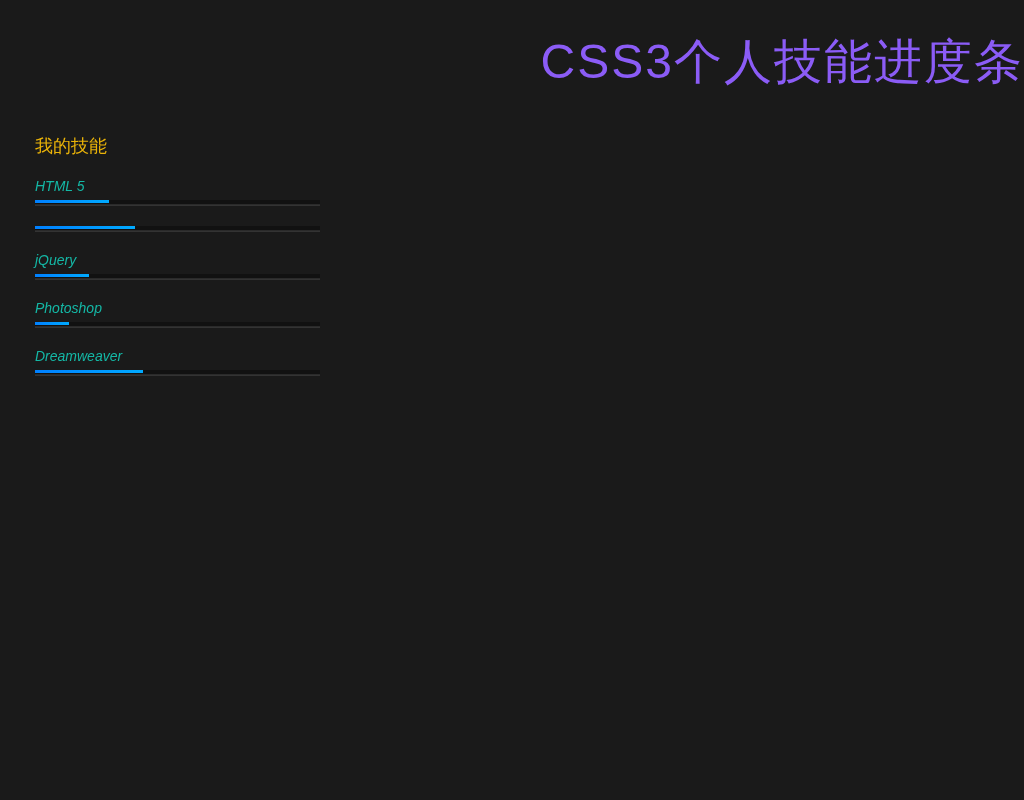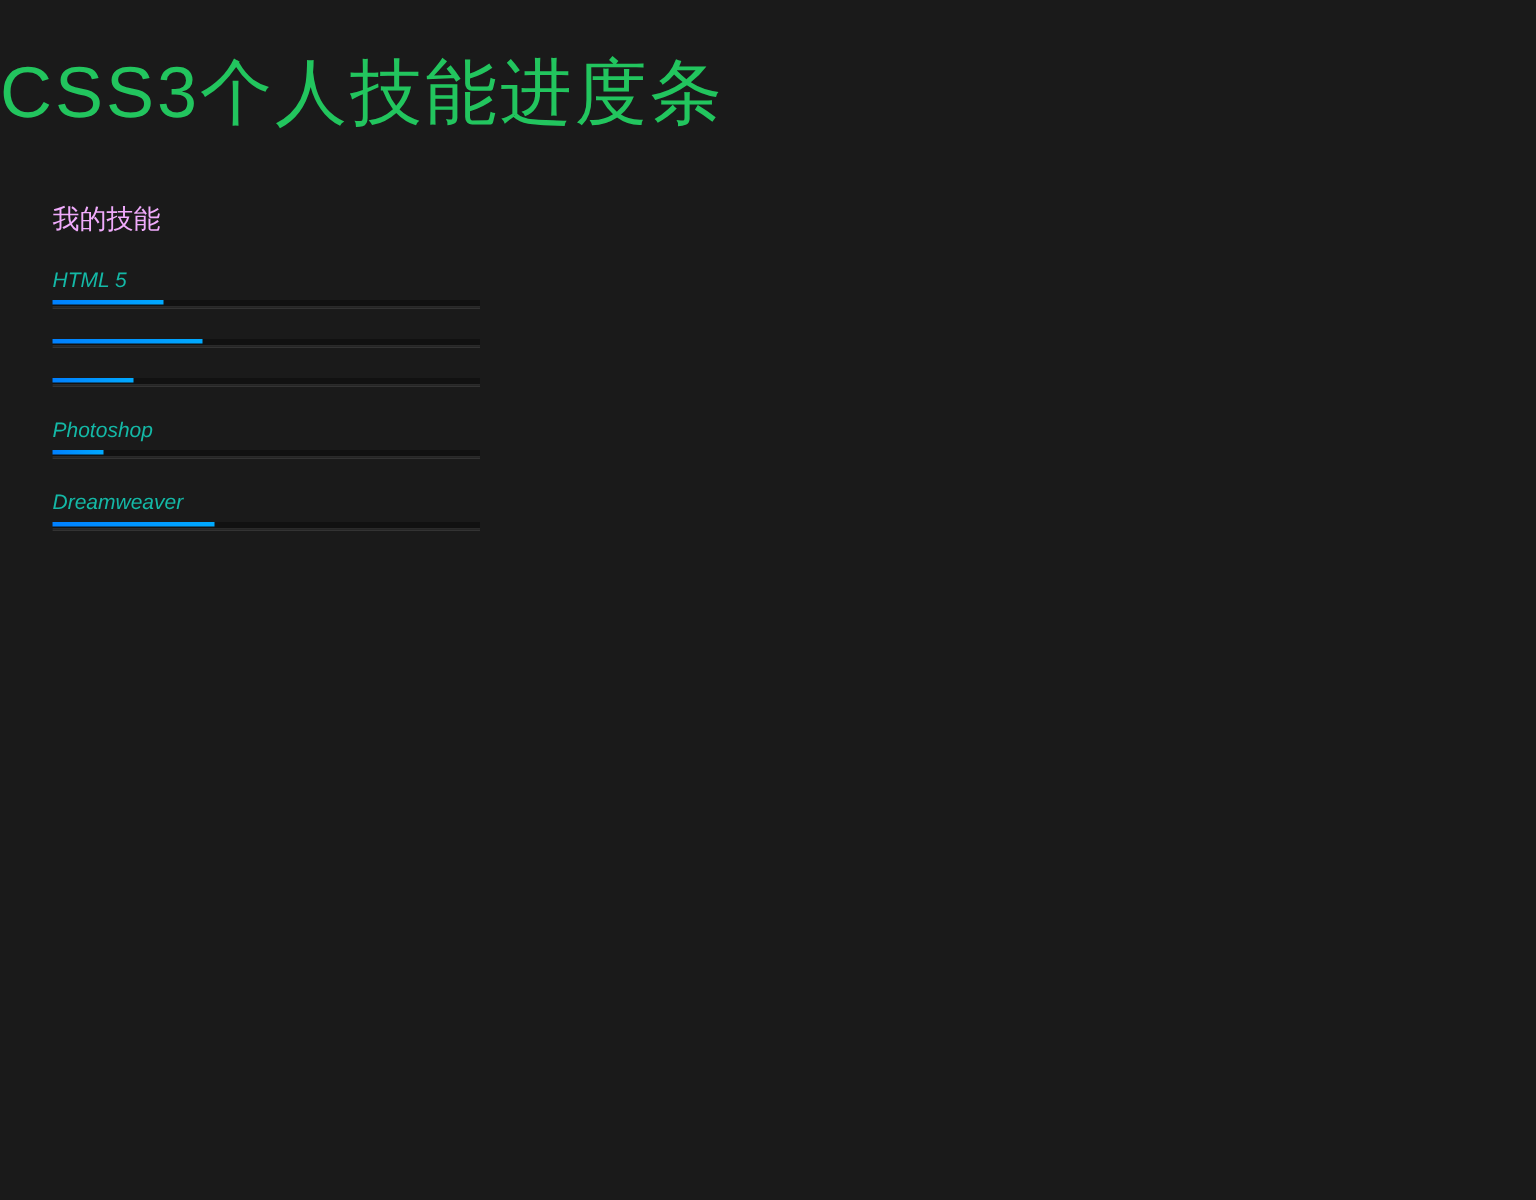--- a/index.html
+++ b/index.html
@@ -11,32 +11,32 @@
     body {
       background-color: #1a1a1a;
       color: #c0c0c0;
       font-family: Arial, sans-serif;
       width: 1024px;
       height: 800px;
       overflow: hidden;
     }
 
     .page-title {
-      text-align: left;
+      text-align: right;
       padding: 30px 0 20px 0;
       font-size: 48px;
       font-weight: 300;
-      color: #22c55e;
+      color: #8b5cf6;
       letter-spacing: 2px;
     }
 
     .section-title {
       margin: 20px 0 20px 35px;
       font-size: 18px;
-      color: #f0abfc;
+      color: #eab308;
       font-weight: normal;
     }
 
     .skills-container {
       margin-left: 35px;
       width: 285px;
     }
 
     .skill-item {
       margin-bottom: 20px;
@@ -89,20 +89,21 @@
       <div class="progress-track">
         <div class="progress-fill" style="width: 26%;"></div>
       </div>
     </div>
     <div class="skill-item">
       <div class="progress-track">
         <div class="progress-fill" style="width: 35%;"></div>
       </div>
     </div>
     <div class="skill-item">
+      <span class="skill-label">jQuery</span>
       <div class="progress-track">
         <div class="progress-fill" style="width: 19%;"></div>
       </div>
     </div>
     <div class="skill-item">
       <span class="skill-label">Photoshop</span>
       <div class="progress-track">
         <div class="progress-fill" style="width: 12%;"></div>
       </div>
     </div>

